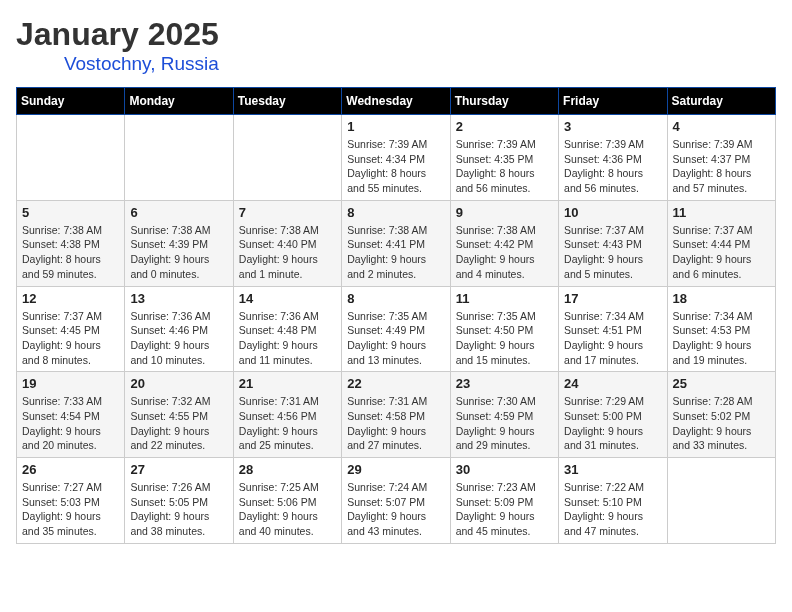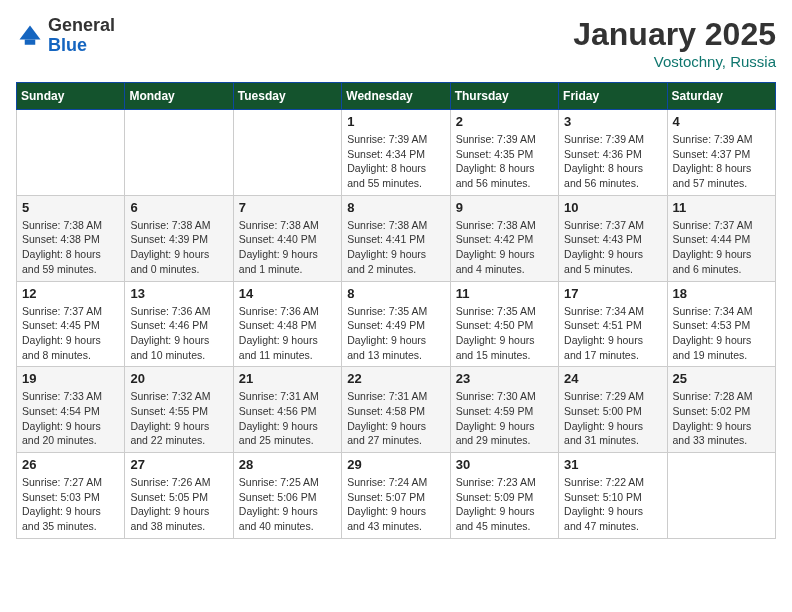--- a/index.html
+++ b/index.html
@@ -34,30 +34,30 @@
     }
     .title-block {
       text-align: right;
     }
     .month-year {
       font-size: 32px;
       font-weight: bold;
       color: #333;
     }
     .location {
-      font-size: 15px;
-      color: #0f766e;
+      font-size: 19px;
+      color: #1d4ed8;
     }
     .calendar {
       width: 100%;
       border-collapse: collapse;
       font-size: 11px;
     }
     .calendar th {
-      background: #14532d;
+      background: #000000;
       color: #fff;
       padding: 6px 4px;
       text-align: left;
       font-size: 12px;
       font-weight: bold;
       border: 1px solid #0d47a1;
     }
     .calendar td {
       vertical-align: top;
       padding: 4px 5px;
@@ -81,30 +81,20 @@
       line-height: 1.4;
     }
     .empty-cell {
       background: #fafafa;
     }
   </style>
 </head>
 <body>
 
 <div class="header">
-  <div class="logo">
-    <svg class="logo-icon" viewBox="0 0 32 32" xmlns="http://www.w3.org/2000/svg">
-      <polygon points="16,4 28,20 4,20" fill="#1565c0"></polygon>
-      <rect x="10" y="20" width="12" height="6" fill="#1565c0"></rect>
-    </svg>
-    <div class="logo-text">
-      <span class="logo-general">General</span><br>
-      <span class="logo-blue">Blue</span>
-    </div>
-  </div>
   <div class="title-block">
     <div class="month-year">January 2025</div>
     <div class="location">Vostochny, Russia</div>
   </div>
 </div>
 
 <table class="calendar">
   <thead>
     <tr>
     <th>Sunday</th>

